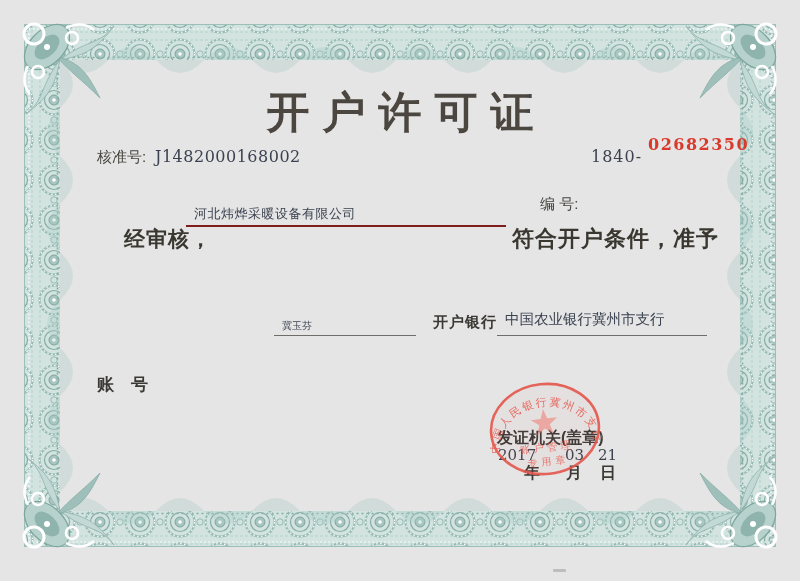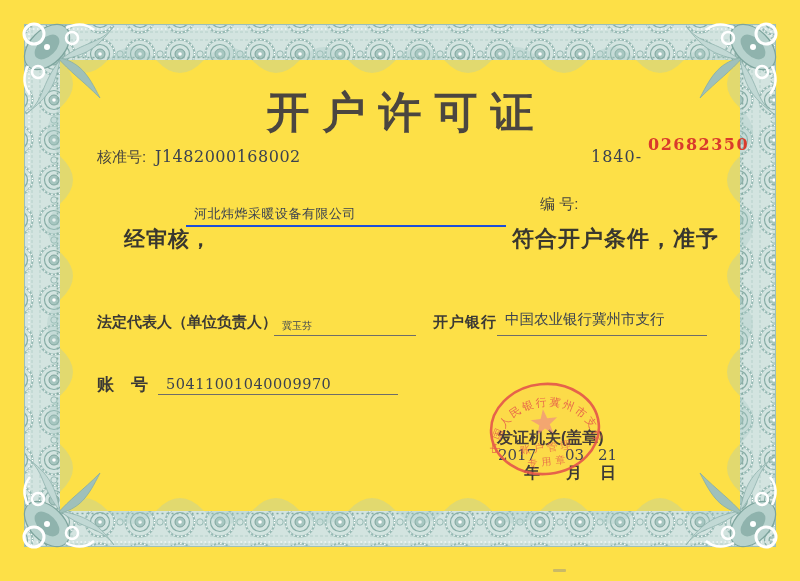--- a/index.html
+++ b/index.html
@@ -1,33 +1,33 @@
 <!DOCTYPE html>
 <html><head>
 <meta charset="utf-8">
 <style>
   html,body{margin:0;padding:0;background:#ffffff;}
   .cert{
-    position:relative;width:800px;height:581px;background:#fde047;overflow:hidden;
+    position:relative;width:800px;height:581px;background:#e5e5e5;overflow:hidden;
     font-family:"Liberation Sans",sans-serif;color:#3c3a36;
   }
   .abs{position:absolute;white-space:pre;}
   .frame-svg,.stamp-svg{position:absolute;pointer-events:none;}
   .frame-svg{left:0;top:0;}
   .title{
     position:absolute;left:0;right:0;top:84px;text-align:center;
     font-family:"DejaVu Serif",serif;font-size:43px;font-weight:bold;
     letter-spacing:13px;text-indent:13px;color:#4b4640;
   }
   .lbl{font-size:15px;color:#45433e;}
   .lbl-b{font-size:15px;font-weight:bold;color:#3b3935;}
   .big{font-size:21px;font-weight:bold;color:#39372f;letter-spacing:1px;margin-top:28px;}
   .serif{font-family:"DejaVu Serif",serif;color:#3b4250;}
   .red{color:#d93a2c;}
-  .uline{position:absolute;border-bottom:2px solid #1d4ed8;}
+  .uline{position:absolute;border-bottom:2px solid #7f1d1d;}
   .uline .val{position:absolute;bottom:2px;left:8px;white-space:nowrap;}
   .thin{border-bottom-width:1.5px;border-bottom-color:#6e6d69;}
   .issuer{z-index:2;}
   .stamp-svg{left:486px;top:381px;z-index:3;opacity:.9;}
   .artifact{position:absolute;left:553px;top:569px;width:13px;height:3px;
     background:#8b8b8b;opacity:.45;border-radius:1px;}
 </style>
 </head>
 <body>
 
@@ -101,33 +101,29 @@
   <div class="abs lbl" style="left:540px;top:148px;margin-top:47px;">编 号:</div>
   <div class="abs serif" style="left:591px;top:147px;font-size:16px;letter-spacing:1px;">1840-</div>
   <div class="abs serif red" style="left:648px;top:135px;font-size:16px;letter-spacing:1.5px;font-weight:bold;">02682350</div>
 
   <div class="abs big" style="left:124px;top:197px;">经审核，</div>
   <div class="uline" style="left:186px;top:199px;width:320px;height:26px;">
     <span class="val serif" style="font-size:13px;letter-spacing:0.5px;">河北炜烨采暖设备有限公司</span>
   </div>
   <div class="abs big" style="left:512px;top:196px;font-size:22px;">符合开户条件，准予</div>
 
-  <div class="abs lbl-b" style="left:97px;top:313px;">法定代表人（单位负责人）</div>
   <div class="uline thin" style="left:274px;top:312px;width:142px;height:23px;">
     <span class="val serif" style="font-size:10px;">冀玉芬</span>
   </div>
   <div class="abs lbl-b" style="left:433px;top:313px;letter-spacing:1px;">开户银行</div>
   <div class="uline thin" style="left:497px;top:308px;width:210px;height:27px;">
     <span class="val serif" style="font-size:14.5px;bottom:6px;">中国农业银行冀州市支行</span>
   </div>
 
   <div class="abs lbl-b" style="left:97px;top:373px;font-size:17px;">账　号</div>
-  <div class="uline thin" style="left:158px;top:372px;width:240px;height:22px;">
-    <span class="val serif" style="font-size:14.5px;letter-spacing:0.5px;">50411001040009970</span>
-  </div>
 
   <div class="abs lbl-b issuer" style="left:497px;top:428px;font-size:16px;">发证机关(盖章)</div>
   <div class="abs serif issuer" style="left:498px;top:446px;font-size:15px;">2017</div>
   <div class="abs serif issuer" style="left:565px;top:446px;font-size:15px;">03</div>
   <div class="abs serif issuer" style="left:598px;top:446px;font-size:15px;">21</div>
   <div class="abs lbl-b issuer" style="left:524px;top:463px;font-size:16px;">年</div>
   <div class="abs lbl-b issuer" style="left:566px;top:463px;font-size:16px;">月</div>
   <div class="abs lbl-b issuer" style="left:600px;top:463px;font-size:16px;">日</div>
 
   <svg class="stamp-svg" width="118" height="100" viewBox="0 0 118 100">

